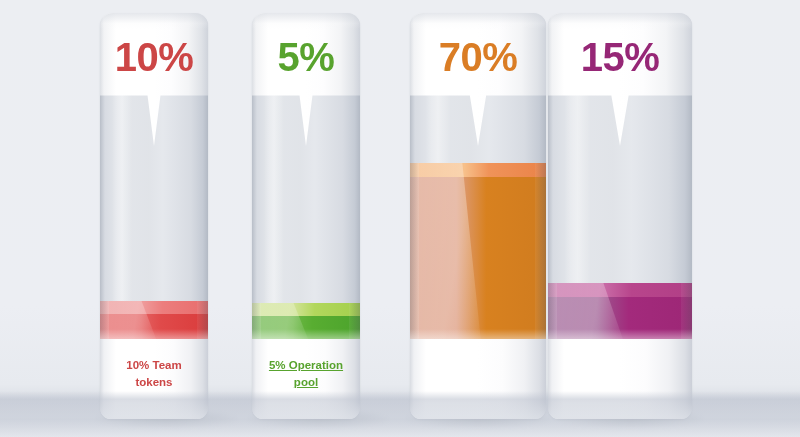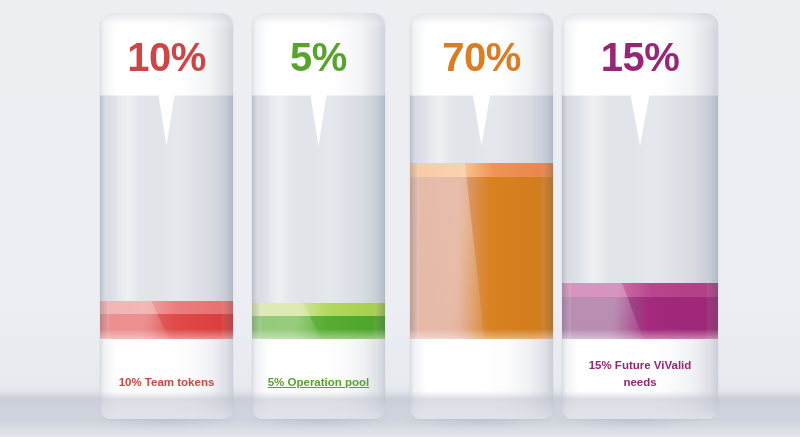--- a/index.html
+++ b/index.html
@@ -47,21 +47,21 @@
     left: 0;
     top: 0;
     width: 800px;
     height: 437px;
   }
 
   
   .bottle {
     position: absolute;
     top: 13px;
-    width: 133px;
+    width: 108px;
     height: 406px;
     border-radius: 13px 13px 11px 11px;
     background:
       linear-gradient(90deg,
         #d3d7de 0px,
         #eef0f3 3px,
         #ffffff 14px,
         #ffffff 52%,
         #fbfbfc 72%,
         #eceef1 88%,
@@ -280,50 +280,49 @@
         <div class="foot"></div>
       </div>
       <div class="base"></div>
       <div class="cap"></div>
       <div class="cap-sheen"></div>
       <div class="pct" style="color:#58a32e;">5%</div>
       <div class="caption" style="color:#58a32e;text-decoration:underline;">5% Operation pool</div>
     </div>
 
     <div class="shadow" style="left:406px;width:143px;"></div>
-    <div class="bottle" style="left:410px;width:136px;padding-left:7px;">
+    <div class="bottle" style="left:410px;width:136px;">
       <div class="glass"></div>
       <div class="liquid" style="height:176px;">
         <div class="surface" style="height:14px;background:linear-gradient(90deg,#f3b176 0%,#f7c08a 40%,#f09359 58%,#ea8349 100%);"></div>
         <div class="body" style="top:14px;background:linear-gradient(90deg,#d9977d 0%,#de9f84 34%,#d8811f 56%,#d07c1f 100%);"></div>
         <div class="highlight"></div>
         <div class="edge-l"></div>
         <div class="edge-r"></div>
         <div class="foot"></div>
       </div>
       <div class="base"></div>
       <div class="cap"></div>
       <div class="cap-sheen"></div>
       <div class="pct" style="color:#da7d25;">70%</div>
     </div>
 
     <div class="shadow" style="left:558px;width:145px;"></div>
-    <div class="bottle" style="left:562px;width:156px;">
+    <div class="bottle" style="left:548px;width:144px;">
       <div class="glass"></div>
       <div class="liquid" style="height:56px;">
         <div class="surface" style="height:14px;background:linear-gradient(90deg,#c05f9d 0%,#c768a4 40%,#b8458c 58%,#b13f86 100%);"></div>
         <div class="body" style="top:14px;background:linear-gradient(90deg,#96548c 0%,#9c5b91 34%,#a32a7c 56%,#9d2776 100%);"></div>
         <div class="highlight"></div>
         <div class="edge-l"></div>
         <div class="edge-r"></div>
         <div class="foot"></div>
       </div>
       <div class="base"></div>
       <div class="cap"></div>
       <div class="cap-sheen"></div>
       <div class="pct" style="color:#962776;">15%</div>
-      <div class="caption" style="color:#962776;">15% Future ViValid needs</div>
     </div>
 
   </div>
 
   <div class="floor-glow"></div>
 </div>
 
 </body></html>

